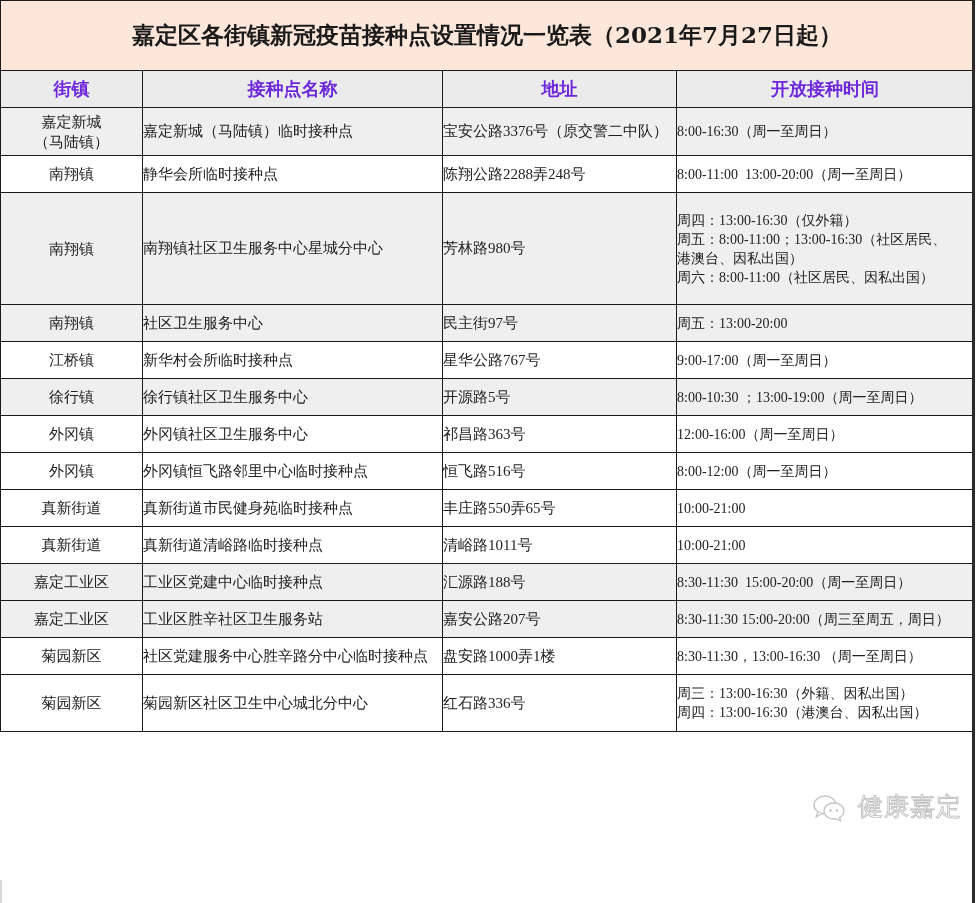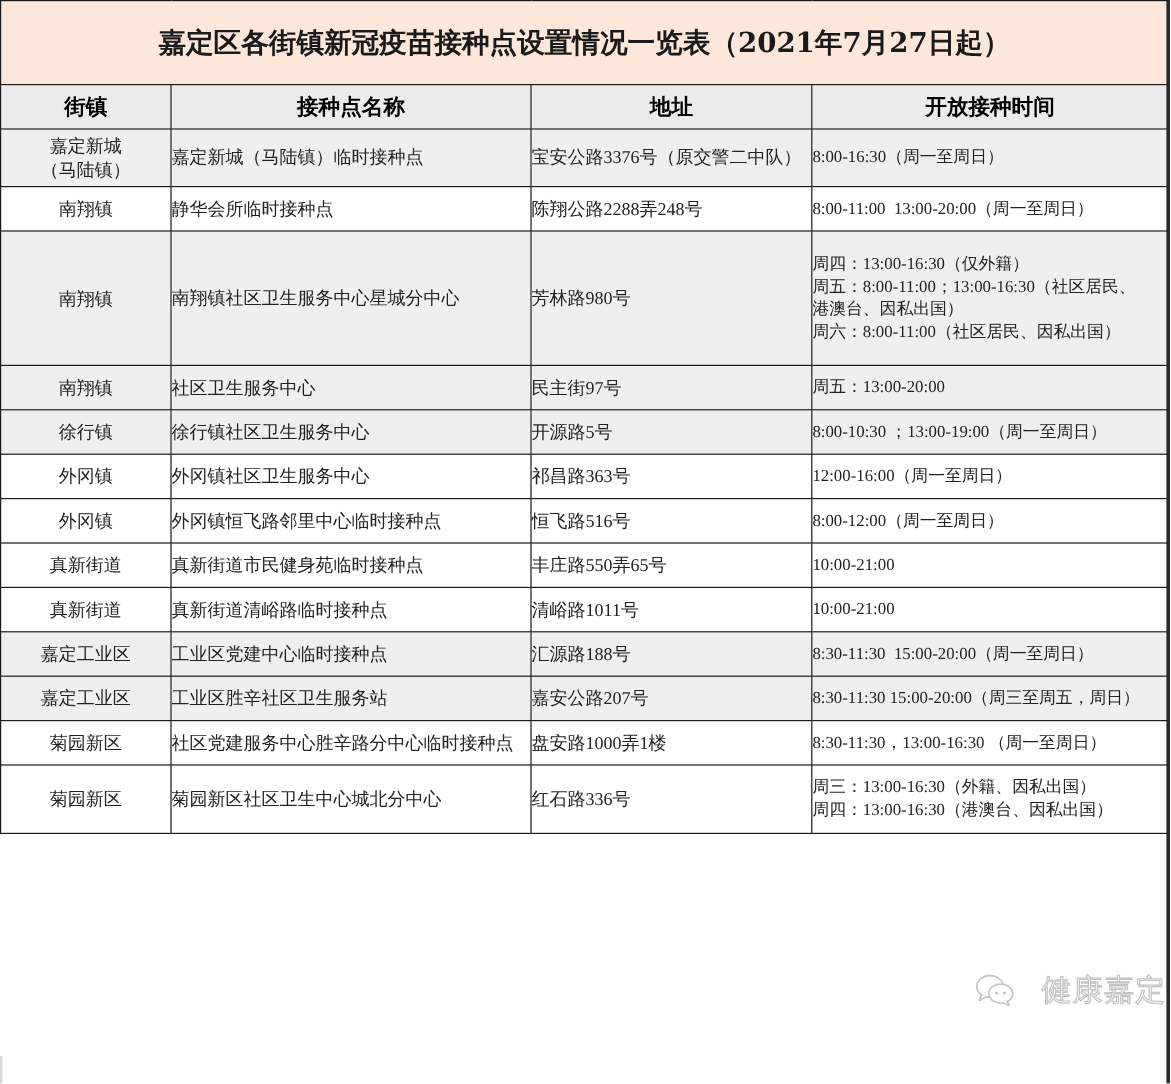--- a/index.html
+++ b/index.html
@@ -50,21 +50,21 @@
       letter-spacing: 0px;
       color: #1a1a1a;
       margin-top: 48px;
     }
     .head-row th {
       height: 36px;
       background: var(--header-bg);
       font-family: "DejaVu Serif", serif;
       font-weight: bold;
       font-size: 18px;
-      color: #000000;
+      color: #6d28d9;
       text-align: center;
     }
     tr.shaded td { background: var(--shade-bg); }
     tr.plain td { background: #ffffff; }
     td.c-district {
       text-align: center;
       font-size: 15px;
       line-height: 20px;
       white-space: pre-line;
     }
@@ -85,24 +85,24 @@
       text-align: left;
       padding-left: 5px;
       font-family: "Liberation Serif", serif;
       font-size: 14px;
       line-height: 19px;
       white-space: pre;
     }
     .watermark {
       position: absolute;
       left: 812px;
-      top: 808px;
+      top: 790px;
       display: flex;
-      align-items: center;
-      gap: 22px;
+      align-items: flex-end;
+      gap: 12px;
       opacity: 0.85;
       pointer-events: none;
     }
     .watermark svg { display: block; }
     .watermark-text {
       font-size: 25px;
       color: #ffffff;
       -webkit-text-stroke: 1px var(--watermark);
       letter-spacing: 1px;
       font-family: "DejaVu Sans", sans-serif;
@@ -166,20 +166,26 @@
       <td class="c-hours">周四：13:00-16:30（仅外籍）
 周五：8:00-11:00；13:00-16:30（社区居民、
 港澳台、因私出国）
 周六：8:00-11:00（社区居民、因私出国）</td>
     </tr>
     <tr class="shaded" style="height:37px">
       <td class="c-district">南翔镇</td>
       <td class="c-site">社区卫生服务中心</td>
       <td class="c-addr">民主街97号</td>
       <td class="c-hours">周五：13:00-20:00</td>
+    </tr>
+    <tr class="plain" style="height:37px">
+      <td class="c-district">江桥镇</td>
+      <td class="c-site">新华村会所临时接种点</td>
+      <td class="c-addr">星华公路767号</td>
+      <td class="c-hours">9:00-17:00（周一至周日）</td>
     </tr>
     <tr class="shaded" style="height:37px">
       <td class="c-district">徐行镇</td>
       <td class="c-site">徐行镇社区卫生服务中心</td>
       <td class="c-addr">开源路5号</td>
       <td class="c-hours">8:00-10:30 ；13:00-19:00（周一至周日）</td>
     </tr>
     <tr class="plain" style="height:37px">
       <td class="c-district">外冈镇</td>
       <td class="c-site">外冈镇社区卫生服务中心</td>

